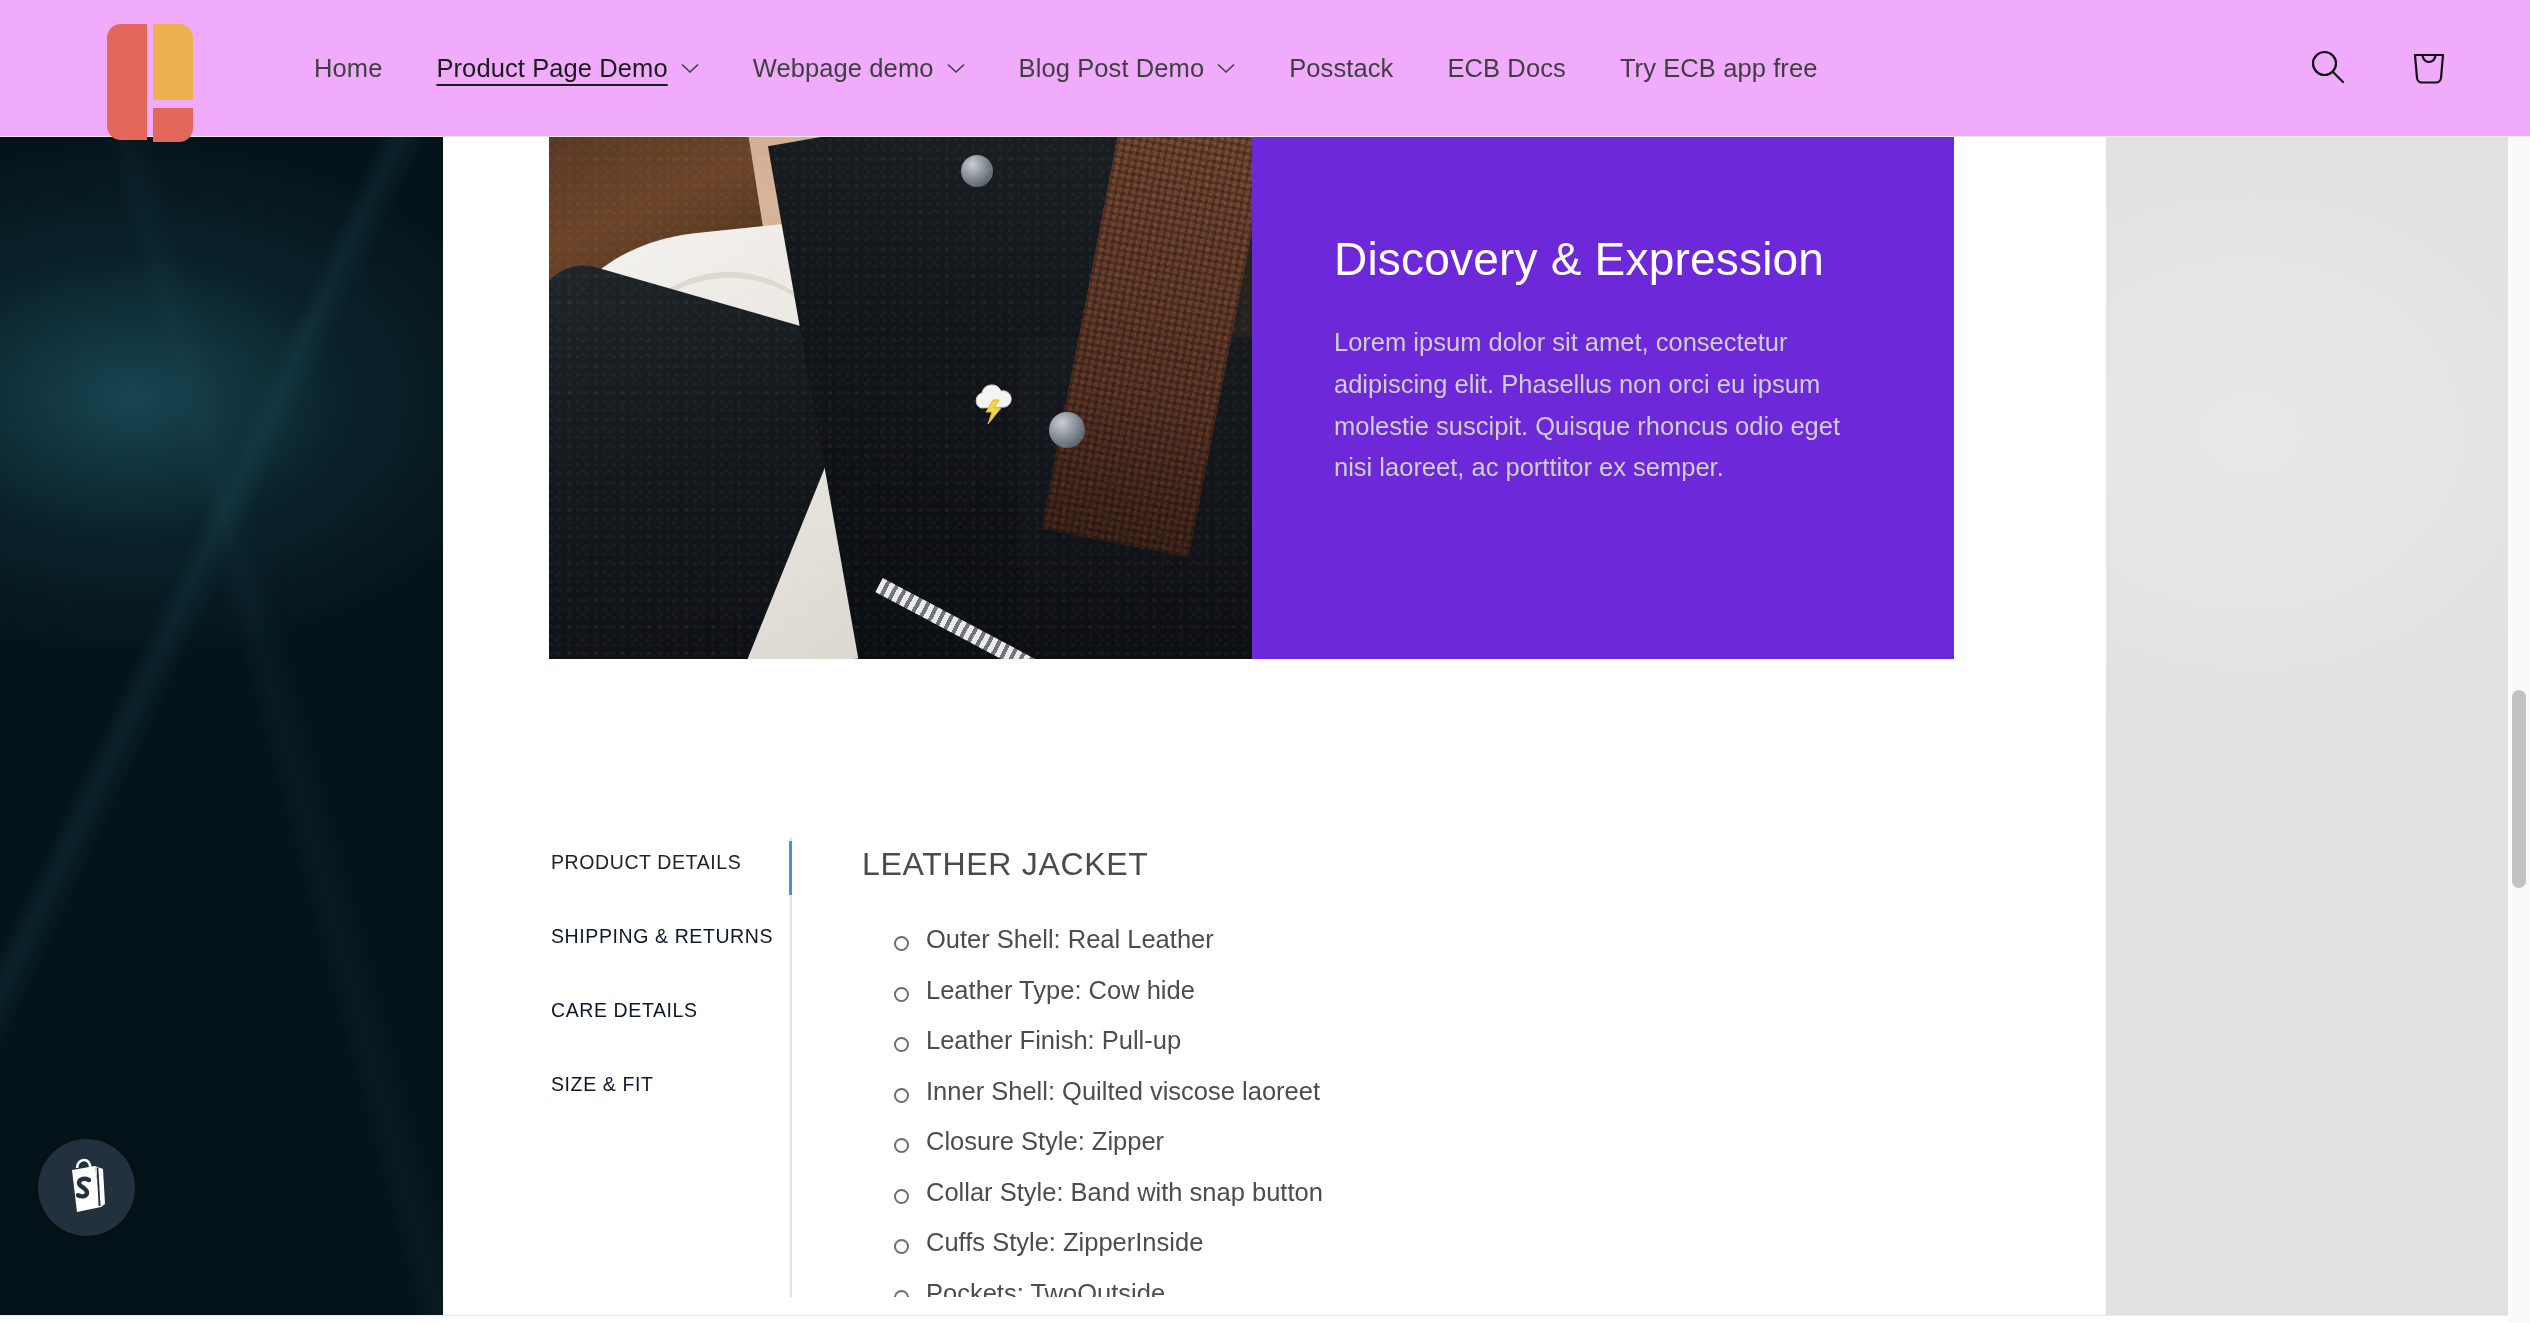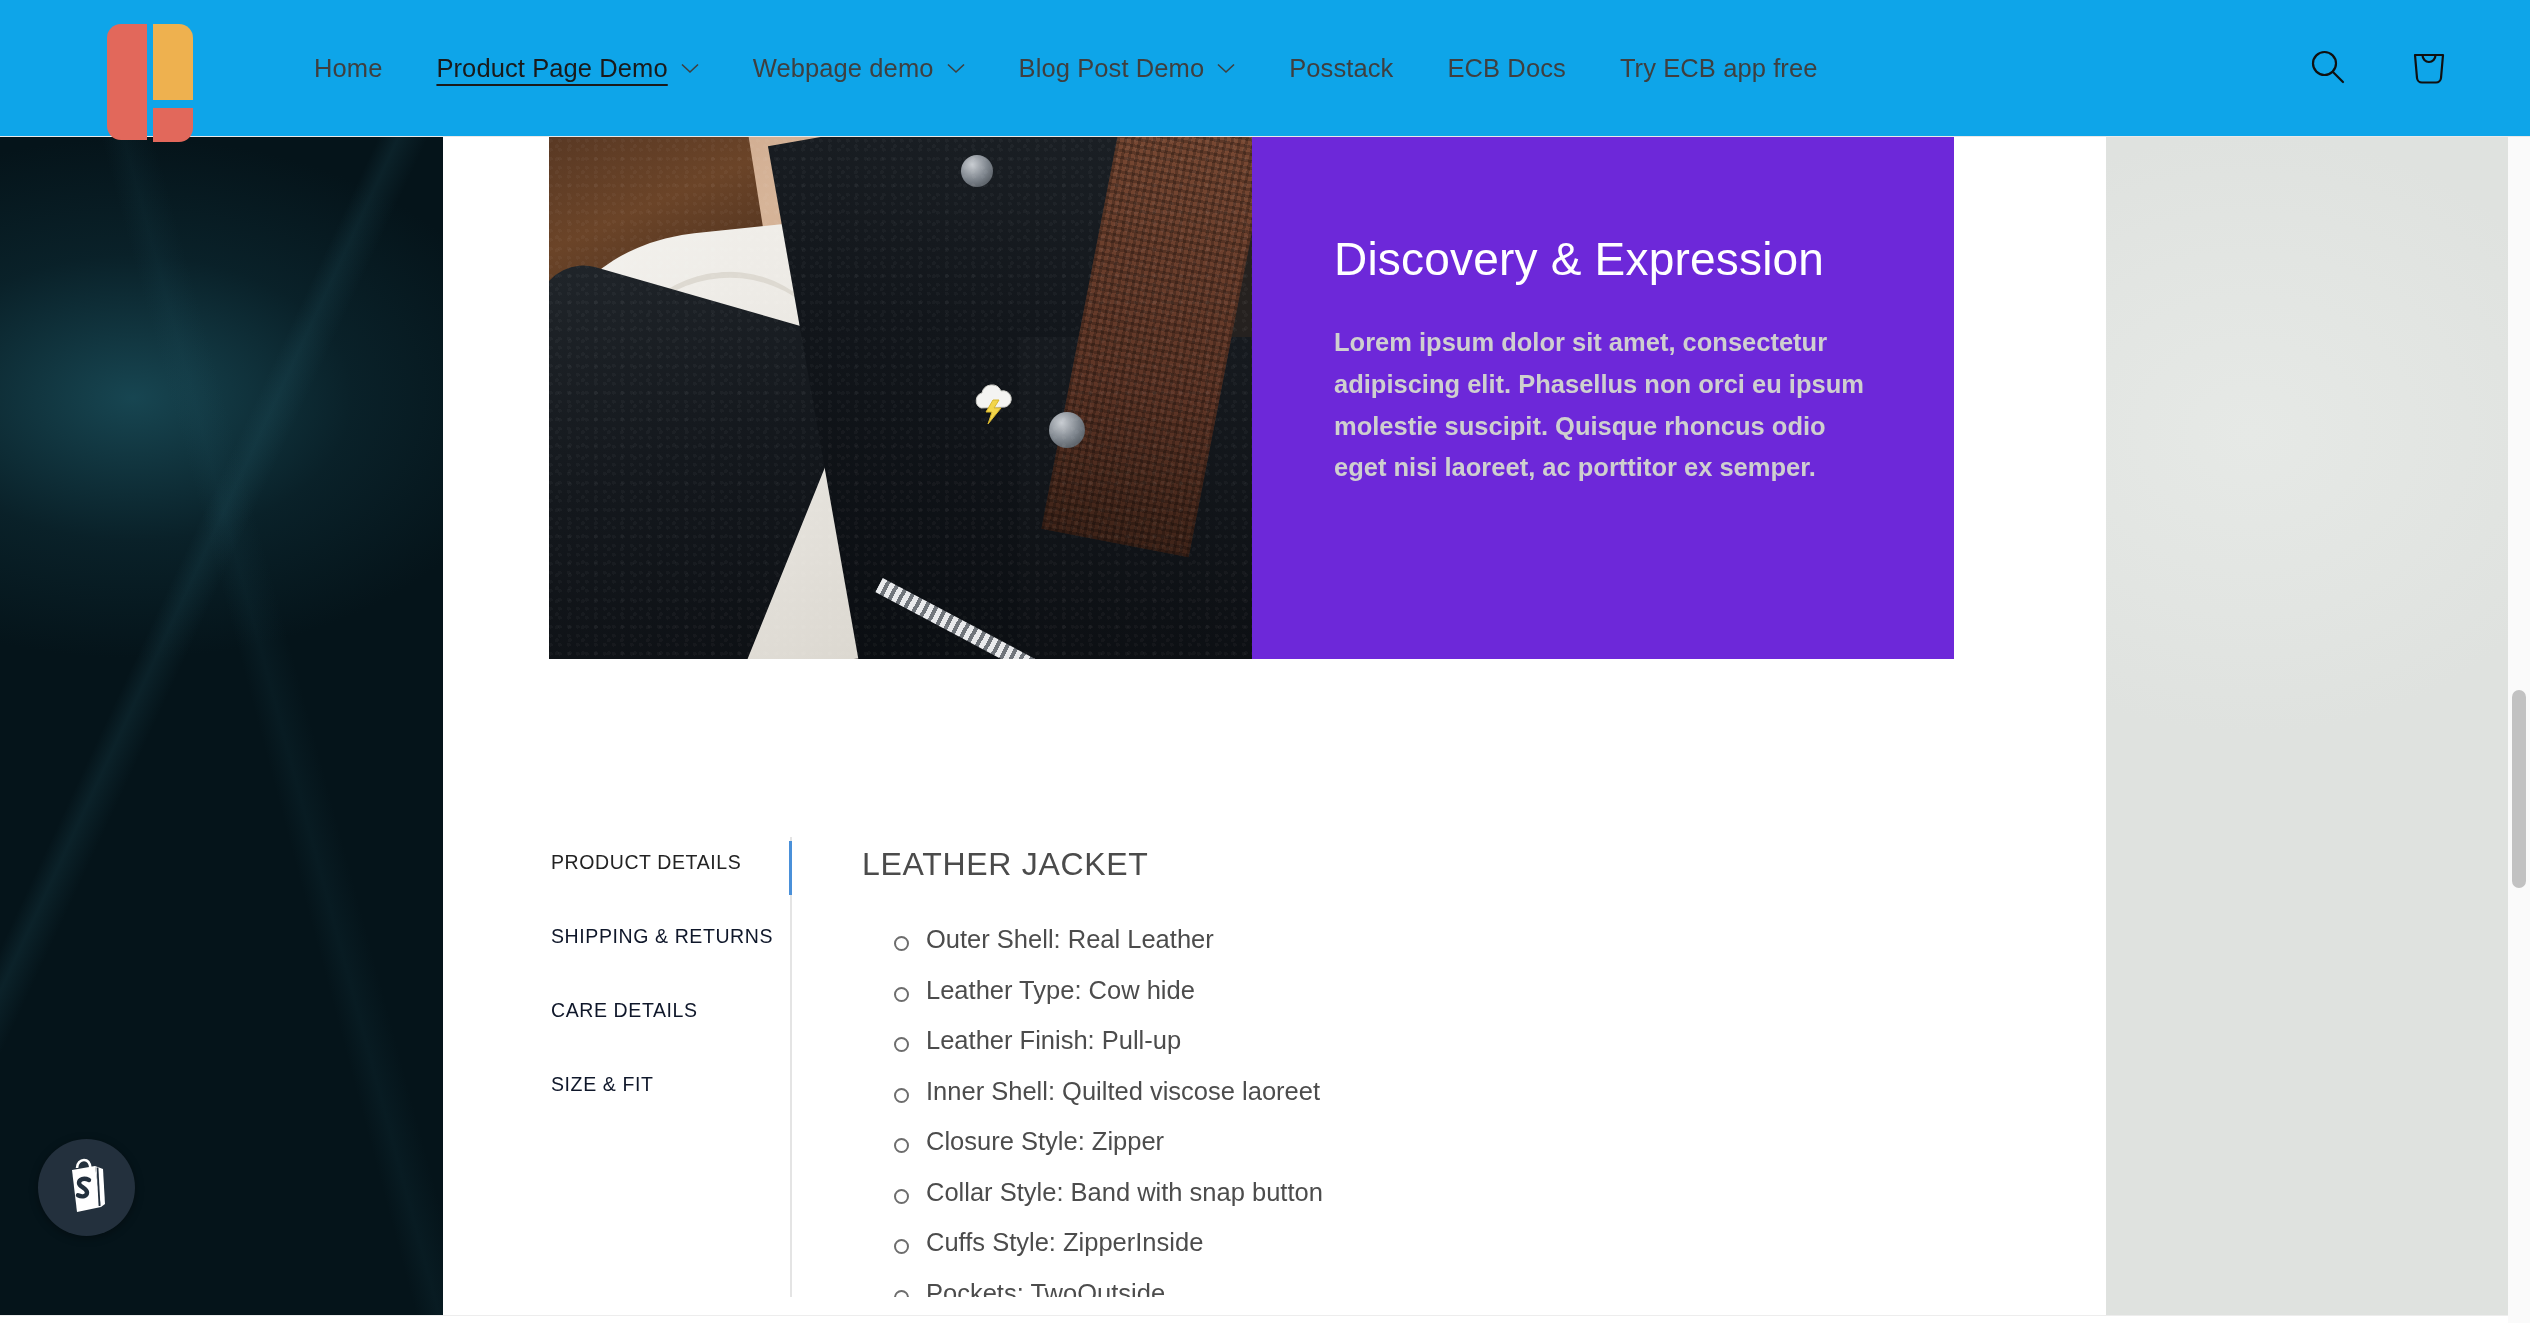--- a/index.html
+++ b/index.html
@@ -20,21 +20,21 @@
     overflow: hidden;
     background: #ffffff;
   }
 
   
   .site-header {
     position: absolute;
     top: 0; left: 0;
     width: 2530px;
     height: 137px;
-    background: #0ea5e9;
+    background: #f0abfc;
     border-bottom: 1px solid #e9e9e9;
     display: flex;
     align-items: center;
     z-index: 60;
   }
 
   .logo-link {
     margin-left: 107px;
     width: 88px;
     height: 88px;
@@ -303,21 +303,21 @@
     font-weight: 400;
     line-height: 1.15;
     letter-spacing: 0.2px;
     color: #ffffff;
     margin-bottom: 36px;
   }
   .hero-body {
     font-size: 25.5px;
     line-height: 1.64;
     color: #cfcfcf;
-    font-weight: 700;
+    font-weight: 400;
     max-width: 560px;
   }
 
   
   .tabs-wrap {
     position: absolute;
     top: 700px;
     left: 106px;
     width: 1405px;
     display: flex;

